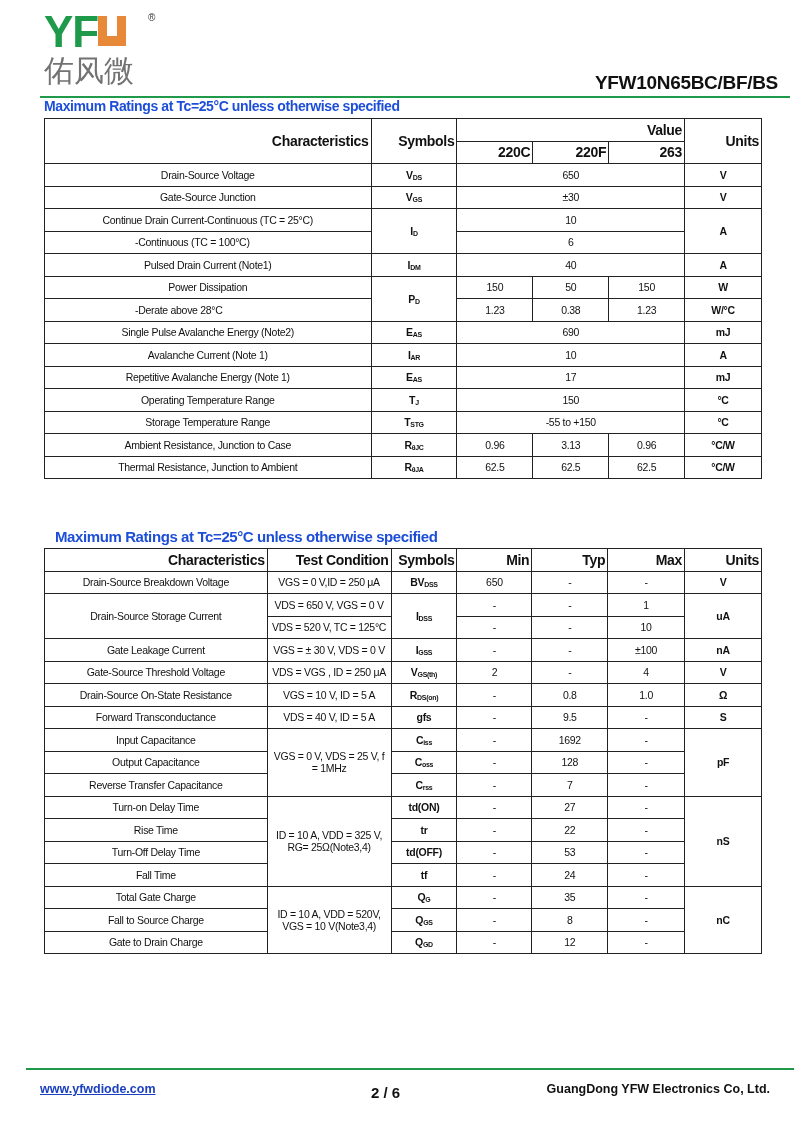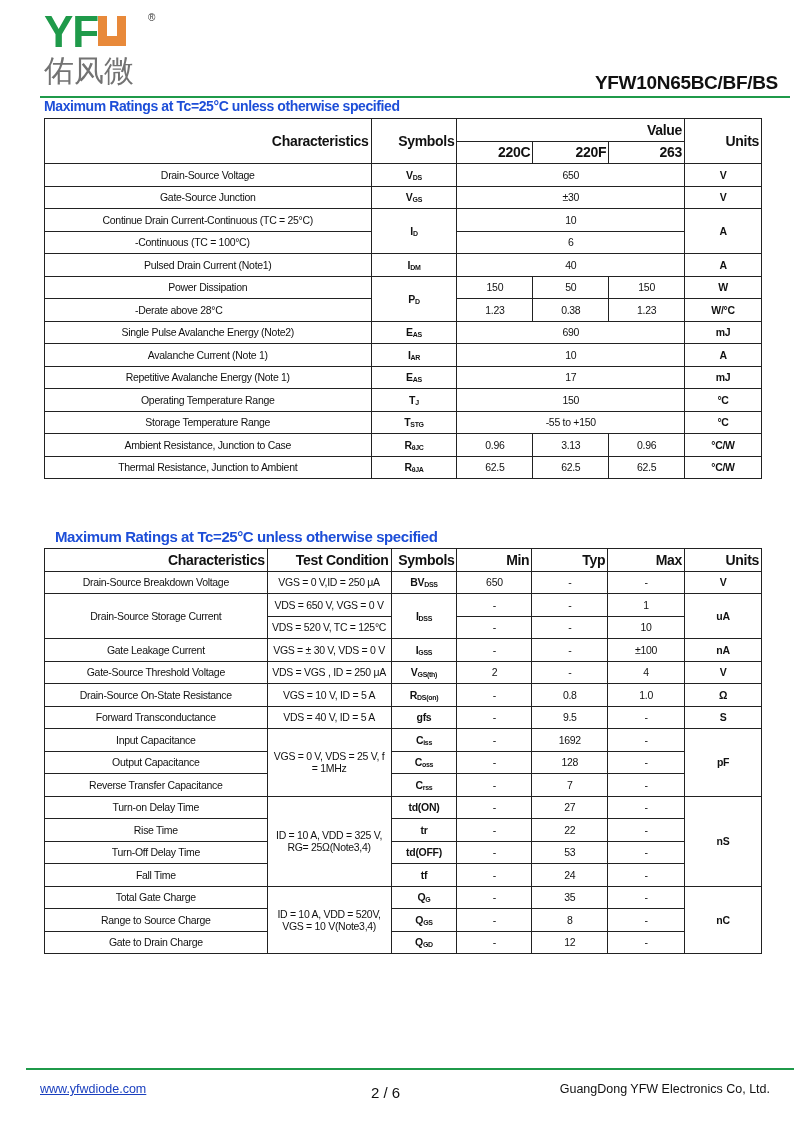--- a/index.html
+++ b/index.html
@@ -15,21 +15,21 @@
   .hr-top { position:absolute; left:40px; right:10px; top:96px; height:2px; background:#1f9a4a; }
   .sec-title { position:absolute; font-weight:bold; color:#1d4ed8; font-size:14px; letter-spacing:-0.4px; }
   table { position:absolute; border-collapse:collapse; font-size:10.5px; letter-spacing:-0.3px; }
   td, th { border:1.5px solid #222; padding:0 2px; height:21.5px; text-align:center; }
   th { font-weight:bold; font-size:14px;text-align:right; }
   td.l { text-align:center;margin-top:13px; }
   td.ind { text-align:left; padding-left:90px; }
   .b { font-weight:bold; }
   sub { font-size:7px; vertical-align:-1px; }
   .hr-bot { position:absolute; left:26px; right:6px; top:1068px; height:2px; background:#1f9a4a; }
-  .footer { position:absolute; top:1082px; font-size:12.5px; font-weight:normal; }
+  .footer { position:absolute; top:1082px; font-size:12.5px; font-weight:bold; }
   .footer a { color:#1a3fbf; text-decoration:underline; }
 </style>
 </head>
 <body>
 
 <div class="logo">
   <span class="reg">®</span>
   <div class="logo-letters"><span class="logo-y">Y</span><span class="logo-f">F</span><span class="logo-u"></span></div>
   <div class="logo-cn">佑风微</div>
 </div>
@@ -289,21 +289,21 @@
   <tr>
         <td class="l">Total Gate Charge</td>
         <td rowspan="3">ID = 10 A, VDD = 520V, VGS = 10 V(Note3,4)</td>
         <td class="b"><span>Q</span><sub>G</sub></td>
         <td>-</td>
         <td>35</td>
         <td>-</td>
         <td class="b" rowspan="3">nC</td>
       </tr>
   <tr>
-        <td class="l">Range to Source Charge</td>
+        <td class="l">Fall to Source Charge</td>
         <td class="b"><span>Q</span><sub>GS</sub></td>
         <td>-</td>
         <td>8</td>
         <td>-</td>
       </tr>
   <tr>
         <td class="l">Gate to Drain Charge</td>
         <td class="b"><span>Q</span><sub>GD</sub></td>
         <td>-</td>
         <td>12</td>

